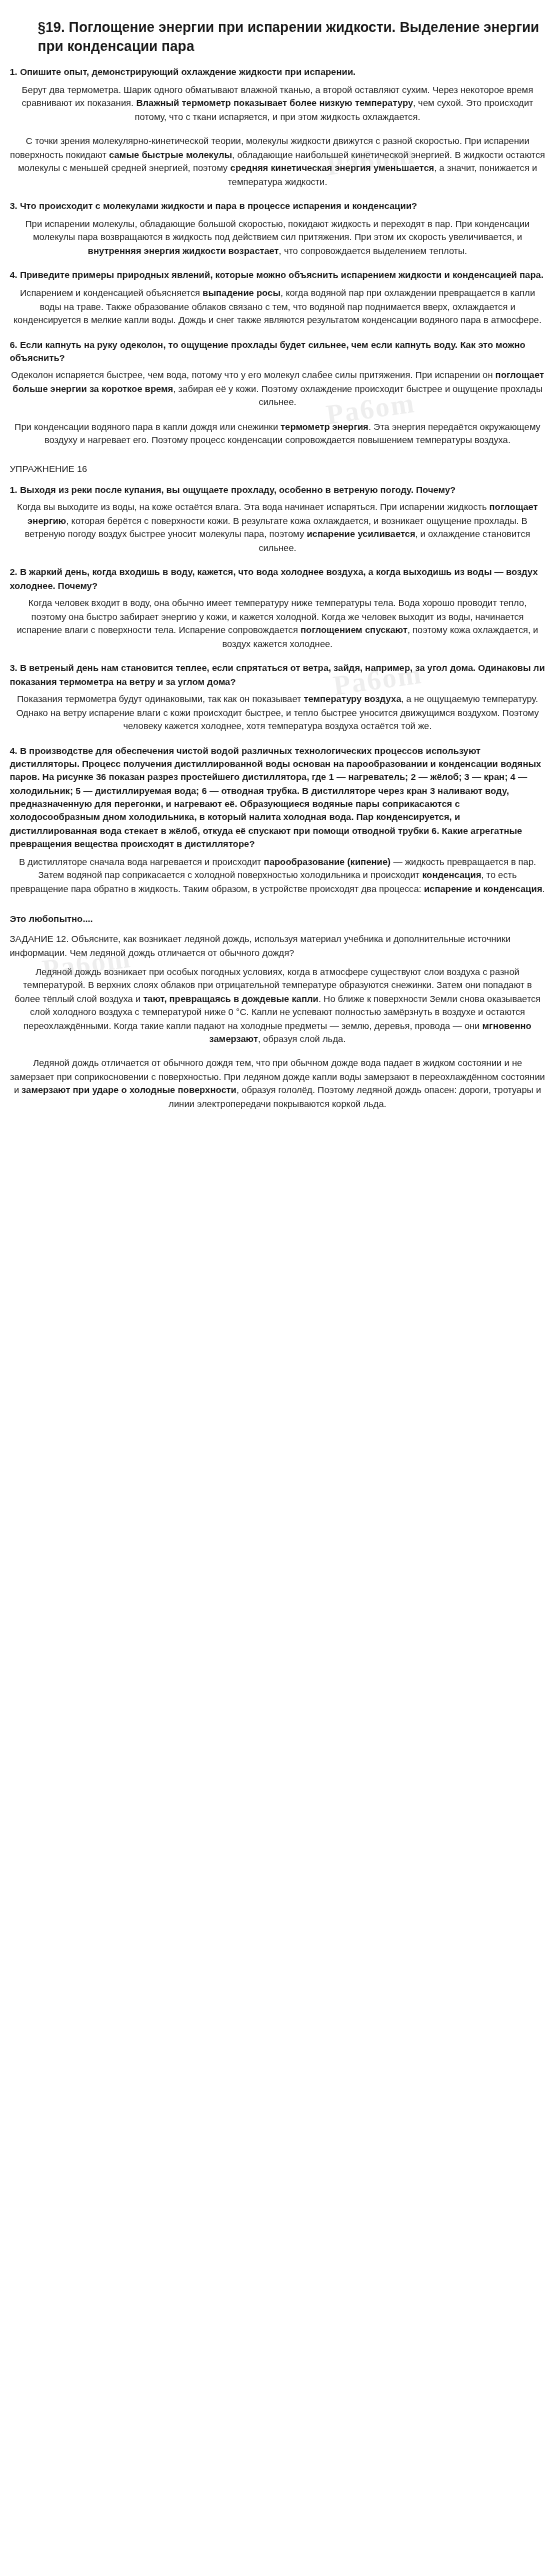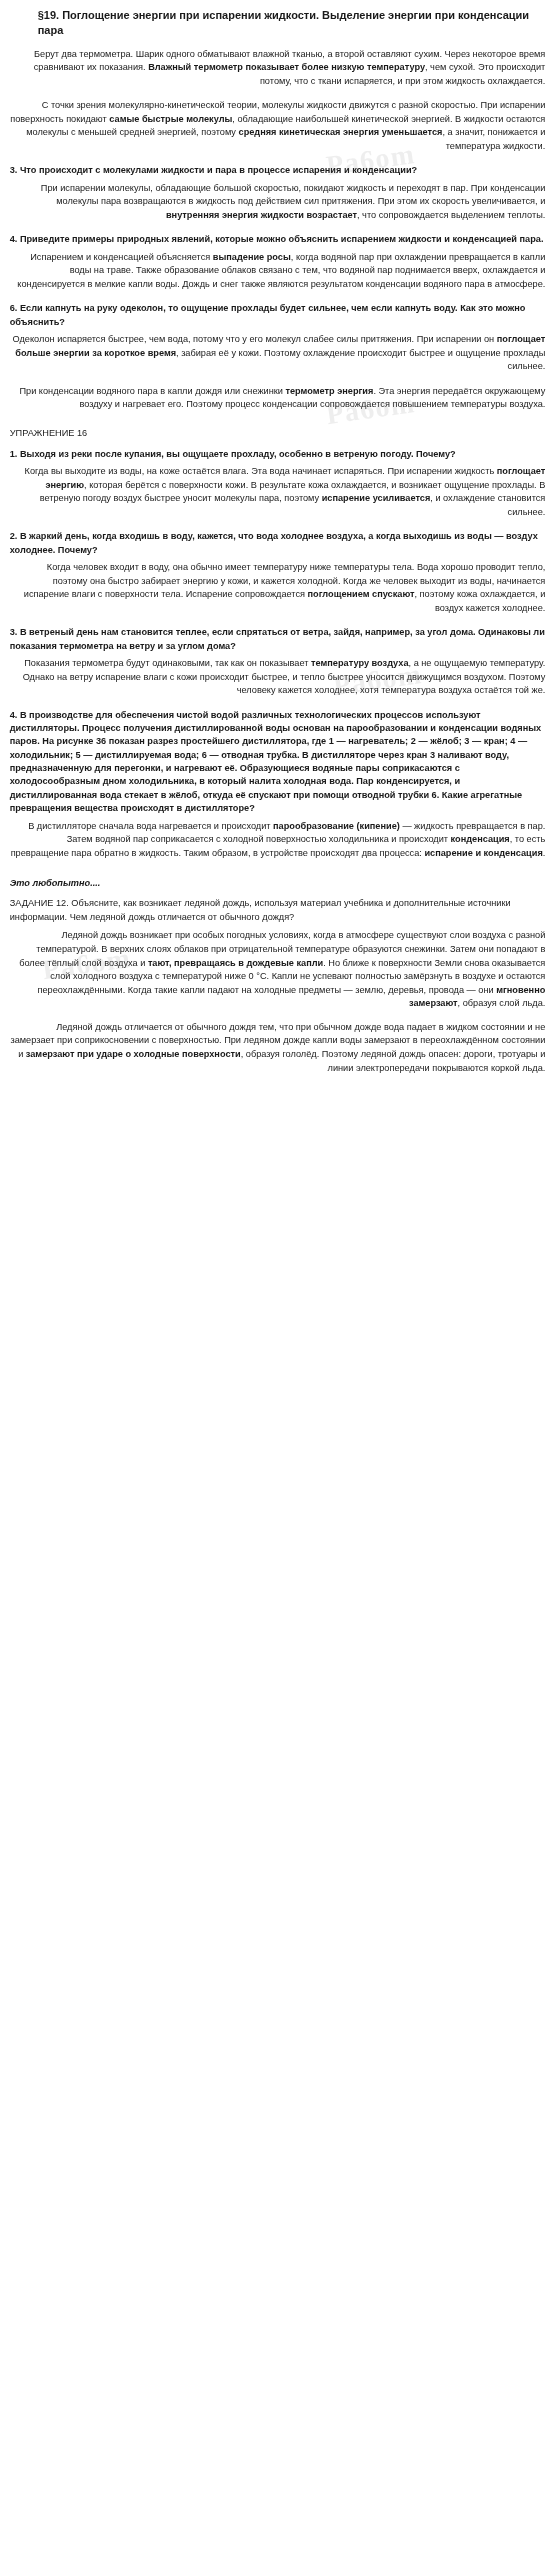--- a/index.html
+++ b/index.html
@@ -30,65 +30,65 @@
     pointer-events: none;
     user-select: none;
     white-space: nowrap;
   }
   .wm1 { top: 139px; left: 326px; font-size: 28px; transform: rotate(-8deg); }
   .wm2 { top: 388px; left: 326px; font-size: 28px; transform: rotate(-8deg); }
   .wm3 { top: 659px; left: 333px; font-size: 28px; transform: rotate(-8deg); }
   .wm4 { top: 943px; left: 42px; font-size: 28px; transform: rotate(-8deg); }
 
   h1.doc-title {
-    font-size: 11px;
+    font-size: 14px;
     font-weight: bold;
-    margin: 2px 0 9px 0;
+    margin: 12px 0 9px 0;
     line-height: 1.42;
     padding-left: 28px;
   }
   .q {
     font-weight: bold;
     margin: 0 0 4.2px 0;
     line-height: 1.45;
   }
   p.a {
     margin: 0 0 10.4px 0;
-    text-align: right;
+    text-align: center;
   }
   b { font-weight: bold; }
   .block { margin-bottom: 11px; }
   .section-head {
     font-weight: normal;
     margin: 15.3px 0 7px 0;
   }
   .sub-head {
     font-weight: bold;
     margin: 16.6px 0 7px 0;
-    font-style: italic;
   }
   .task-head {
     font-weight: normal;
     margin: 0 0 5.5px 0;
     line-height: 1.45;
   }
 </style>
 </head>
 <body>
 
 <div class="page">
 
   <div class="watermark wm1">Pa6om</div>
   <div class="watermark wm2">Pa6om</div>
   <div class="watermark wm3">Pa6om</div>
   <div class="watermark wm4">Pa6om</div>
 
   <h1 class="doc-title">§19. Поглощение энергии при испарении жидкости. Выделение энергии при конденсации пара</h1>
 
   <div class="block">
+    <div class="q">1. Опишите опыт, демонстрирующий охлаждение жидкости при испарении.</div>
     <p class="a">Берут два термометра. Шарик одного обматывают влажной тканью, а второй оставляют сухим. Через некоторое время сравнивают их показания. <b>Влажный термометр показывает более низкую температуру</b>, чем сухой. Это происходит потому, что с ткани испаряется, и при этом жидкость охлаждается.</p>
   </div>
 
   <div class="block">
     <p class="a">С точки зрения молекулярно-кинетической теории, молекулы жидкости движутся с разной скоростью. При испарении поверхность покидают <b>самые быстрые молекулы</b>, обладающие наибольшей кинетической энергией. В жидкости остаются молекулы с меньшей средней энергией, поэтому <b>средняя кинетическая энергия уменьшается</b>, а значит, понижается и температура жидкости.</p>
   </div>
 
   <div class="block">
     <div class="q">3. Что происходит с молекулами жидкости и пара в процессе испарения и конденсации?</div>
     <p class="a">При испарении молекулы, обладающие большой скоростью, покидают жидкость и переходят в пар. При конденсации молекулы пара возвращаются в жидкость под действием сил притяжения. При этом их скорость увеличивается, и <b>внутренняя энергия жидкости возрастает</b>, что сопровождается выделением теплоты.</p>

